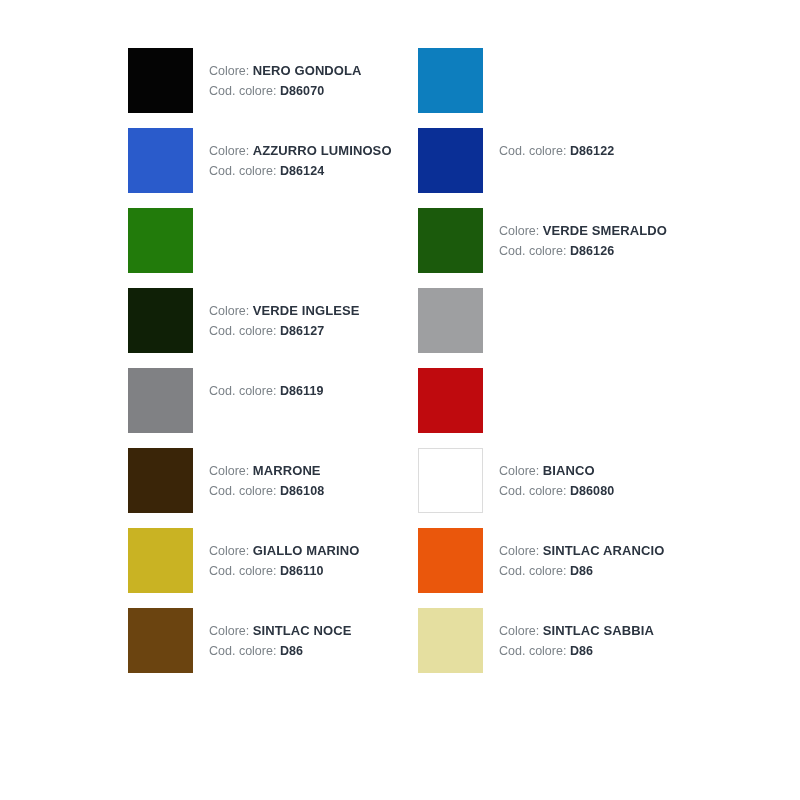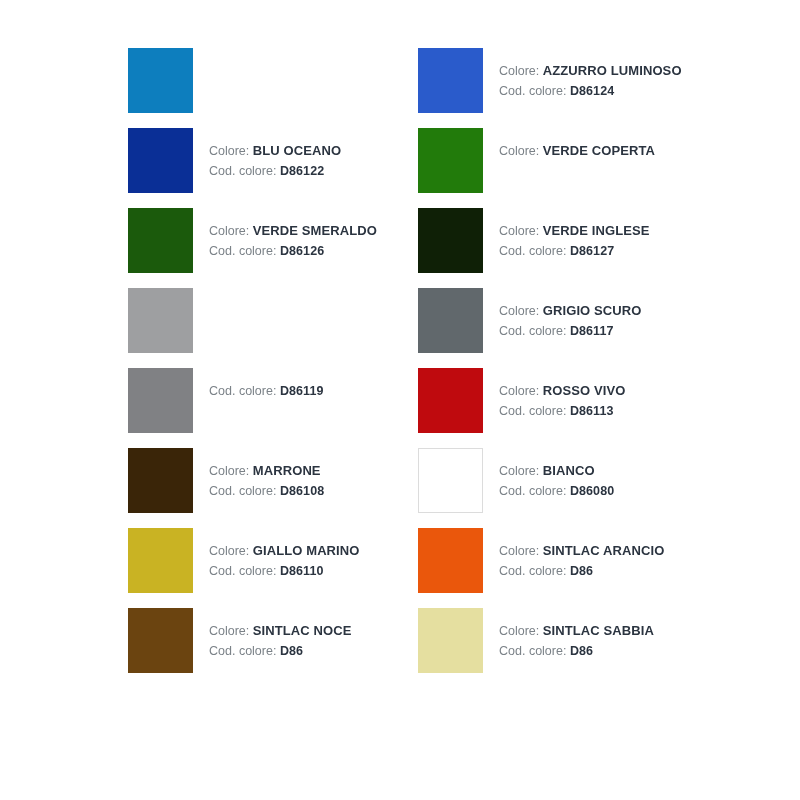--- a/index.html
+++ b/index.html
@@ -70,78 +70,72 @@
   .swatch-line.code-line {
     margin-top: 1px;
   }
 </style>
 </head>
 <body>
 
 <div id="color-chart">
   <div class="swatch-grid">
       <div class="swatch-item">
+        <div class="swatch-chip" style="background: rgb(4, 4, 4);"></div>
+        <div class="swatch-text">
+          <div class="swatch-line name-line"><span>Colore:</span> <span class="value">NERO GONDOLA</span></div>
+          <div class="swatch-line code-line"><span>Cod. colore:</span> <span class="value">D86070</span></div>
+        </div>
+      </div>
+      <div class="swatch-item">
         <div class="swatch-chip" style="background: rgb(13, 126, 190);"></div>
       </div>
       <div class="swatch-item">
         <div class="swatch-chip" style="background: rgb(42, 91, 203);"></div>
         <div class="swatch-text">
           <div class="swatch-line name-line"><span>Colore:</span> <span class="value">AZZURRO LUMINOSO</span></div>
           <div class="swatch-line code-line"><span>Cod. colore:</span> <span class="value">D86124</span></div>
         </div>
       </div>
       <div class="swatch-item">
         <div class="swatch-chip" style="background: rgb(10, 47, 150);"></div>
         <div class="swatch-text">
-          <div class="swatch-line name-line"><span>Colore:</span> <span class="value">BLU OCEANO</span></div>
           <div class="swatch-line code-line"><span>Cod. colore:</span> <span class="value">D86122</span></div>
         </div>
       </div>
       <div class="swatch-item">
         <div class="swatch-chip" style="background: rgb(34, 123, 11);"></div>
         <div class="swatch-text">
-          <div class="swatch-line name-line"><span>Colore:</span> <span class="value">VERDE COPERTA</span></div>
         </div>
       </div>
       <div class="swatch-item">
         <div class="swatch-chip" style="background: rgb(27, 90, 12);"></div>
         <div class="swatch-text">
           <div class="swatch-line name-line"><span>Colore:</span> <span class="value">VERDE SMERALDO</span></div>
           <div class="swatch-line code-line"><span>Cod. colore:</span> <span class="value">D86126</span></div>
         </div>
       </div>
       <div class="swatch-item">
         <div class="swatch-chip" style="background: rgb(15, 32, 6);"></div>
         <div class="swatch-text">
           <div class="swatch-line name-line"><span>Colore:</span> <span class="value">VERDE INGLESE</span></div>
           <div class="swatch-line code-line"><span>Cod. colore:</span> <span class="value">D86127</span></div>
         </div>
       </div>
       <div class="swatch-item">
         <div class="swatch-chip" style="background: rgb(158, 159, 161);"></div>
       </div>
       <div class="swatch-item">
-        <div class="swatch-chip" style="background: rgb(97, 104, 108);"></div>
-        <div class="swatch-text">
-          <div class="swatch-line name-line"><span>Colore:</span> <span class="value">GRIGIO SCURO</span></div>
-          <div class="swatch-line code-line"><span>Cod. colore:</span> <span class="value">D86117</span></div>
-        </div>
-      </div>
-      <div class="swatch-item">
         <div class="swatch-chip" style="background: rgb(128, 129, 132);"></div>
         <div class="swatch-text">
           <div class="swatch-line code-line"><span>Cod. colore:</span> <span class="value">D86119</span></div>
         </div>
       </div>
       <div class="swatch-item">
         <div class="swatch-chip" style="background: rgb(191, 10, 14);"></div>
-        <div class="swatch-text">
-          <div class="swatch-line name-line"><span>Colore:</span> <span class="value">ROSSO VIVO</span></div>
-          <div class="swatch-line code-line"><span>Cod. colore:</span> <span class="value">D86113</span></div>
-        </div>
       </div>
       <div class="swatch-item">
         <div class="swatch-chip" style="background: rgb(58, 37, 8);"></div>
         <div class="swatch-text">
           <div class="swatch-line name-line"><span>Colore:</span> <span class="value">MARRONE</span></div>
           <div class="swatch-line code-line"><span>Cod. colore:</span> <span class="value">D86108</span></div>
         </div>
       </div>
       <div class="swatch-item">
         <div class="swatch-chip bordered" style="background: rgb(255, 255, 255);"></div>

